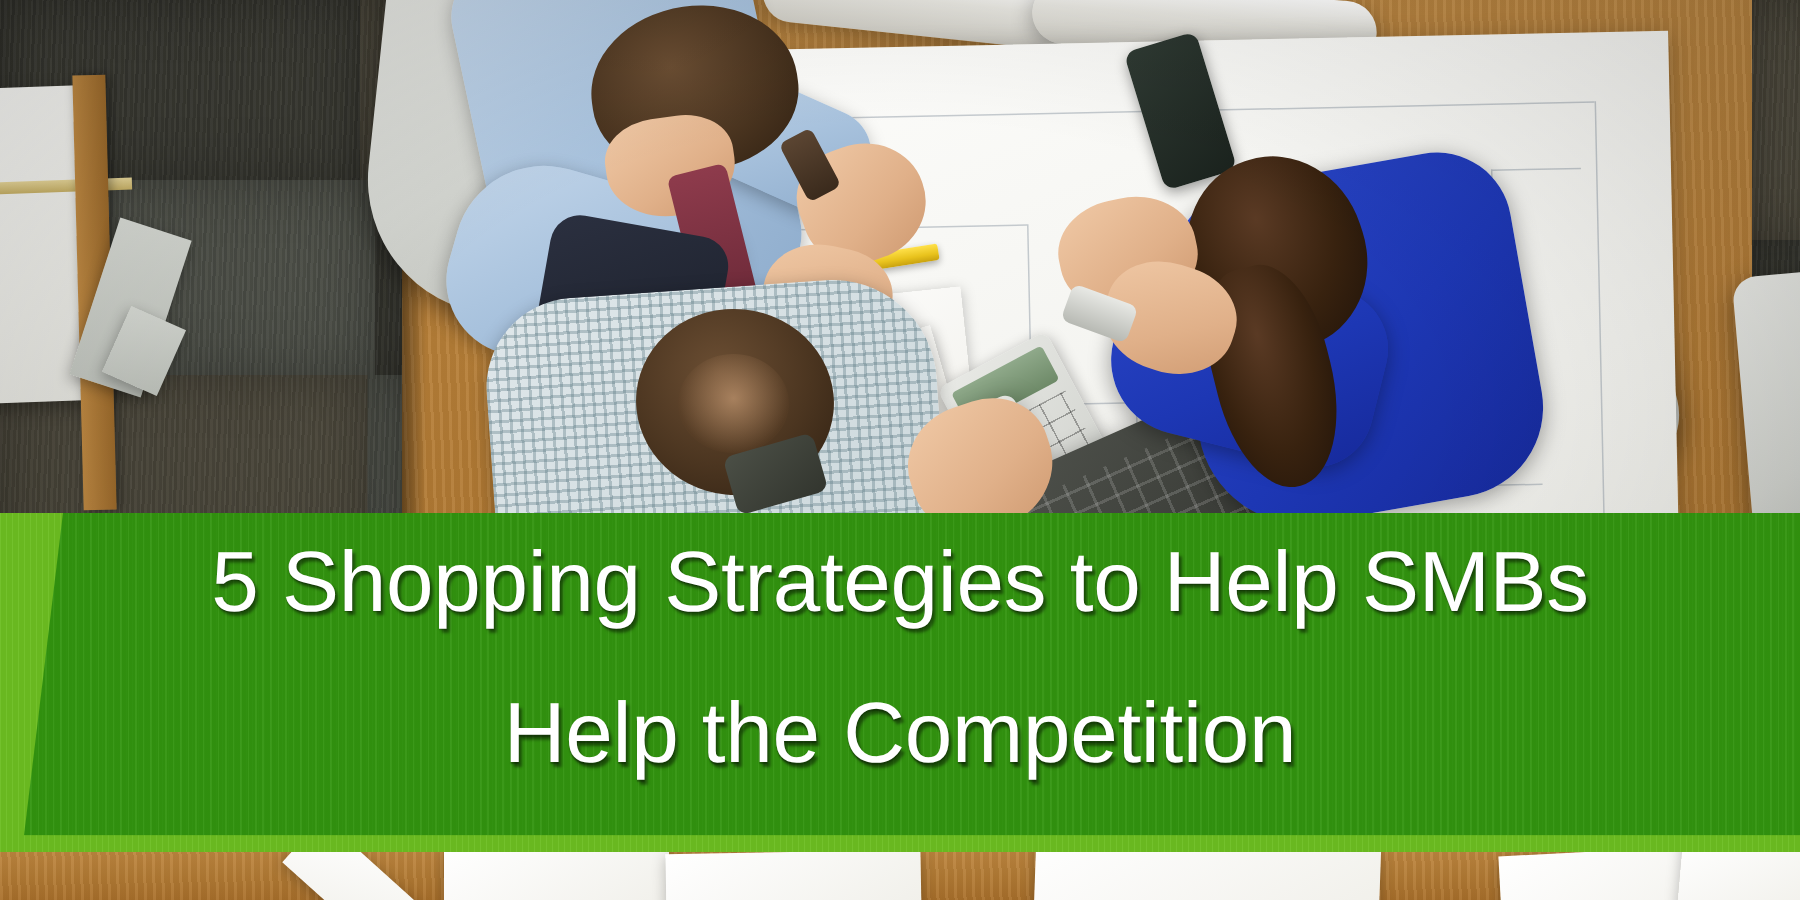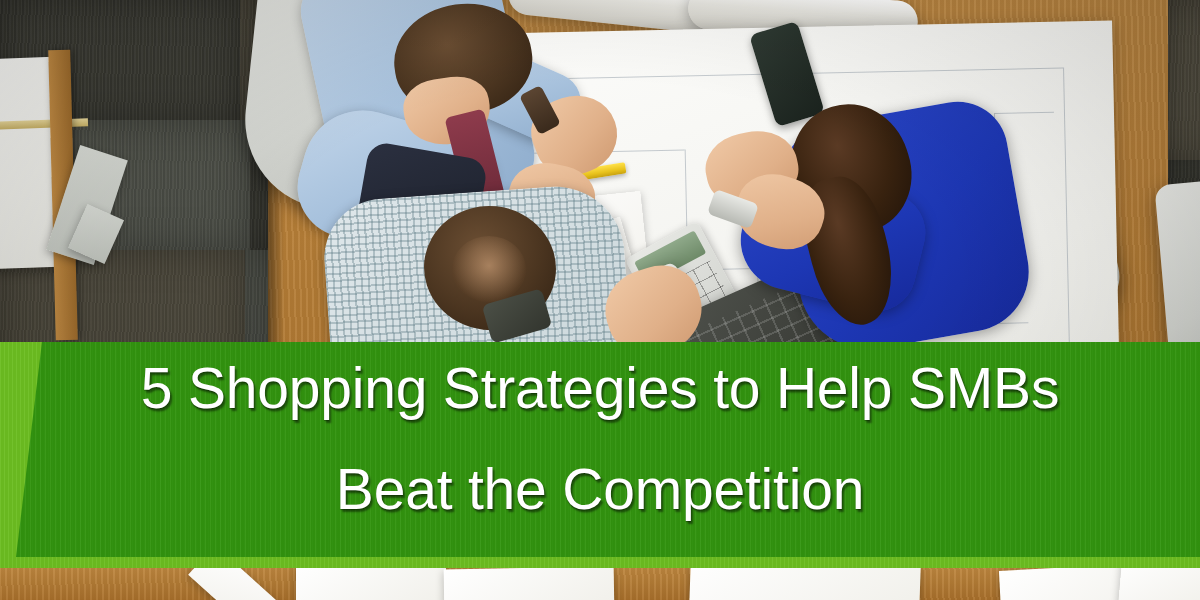--- a/index.html
+++ b/index.html
@@ -455,16 +455,16 @@
 
   <div class="green-band">
     <div class="green-band-texture"></div>
     <div class="green-inner">
       <div class="green-inner-texture"></div>
     </div>
   </div>
 
   <div class="headline">
     <div class="headline-line line-1">5 Shopping Strategies to Help SMBs</div>
-    <div class="headline-line line-2">Beat the Competition</div>
+    <div class="headline-line line-2">Help the Competition</div>
   </div>
 
 </div>
 
 </body></html>

